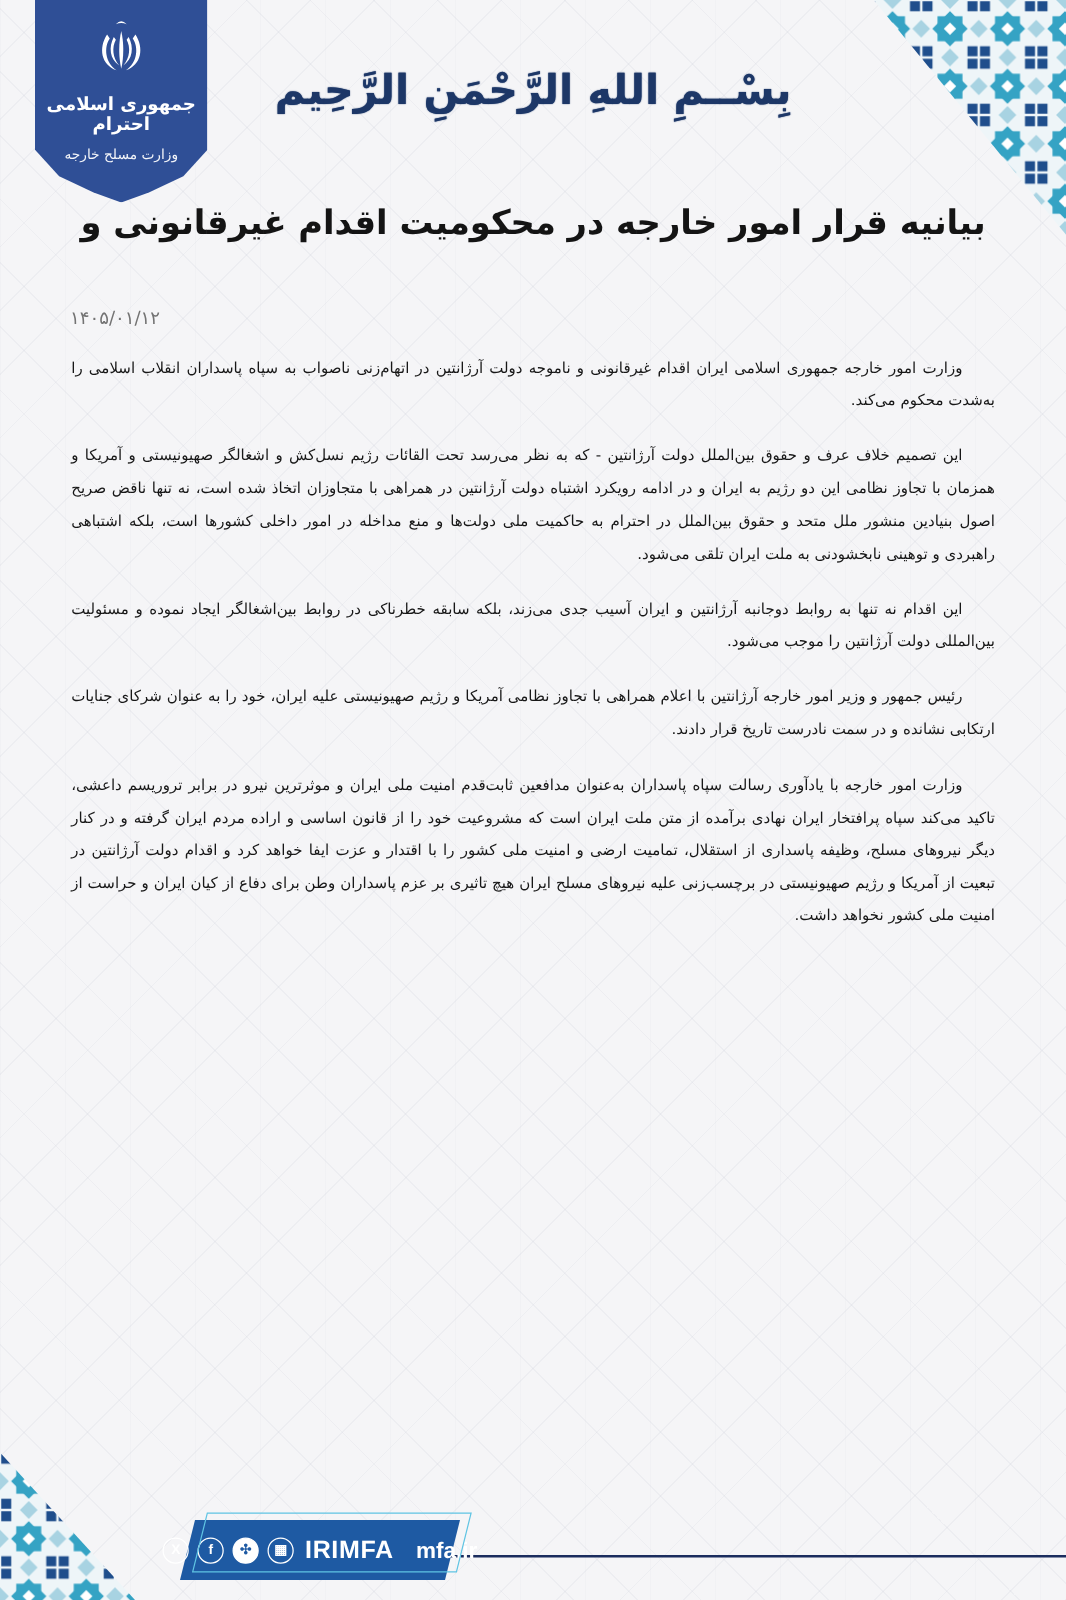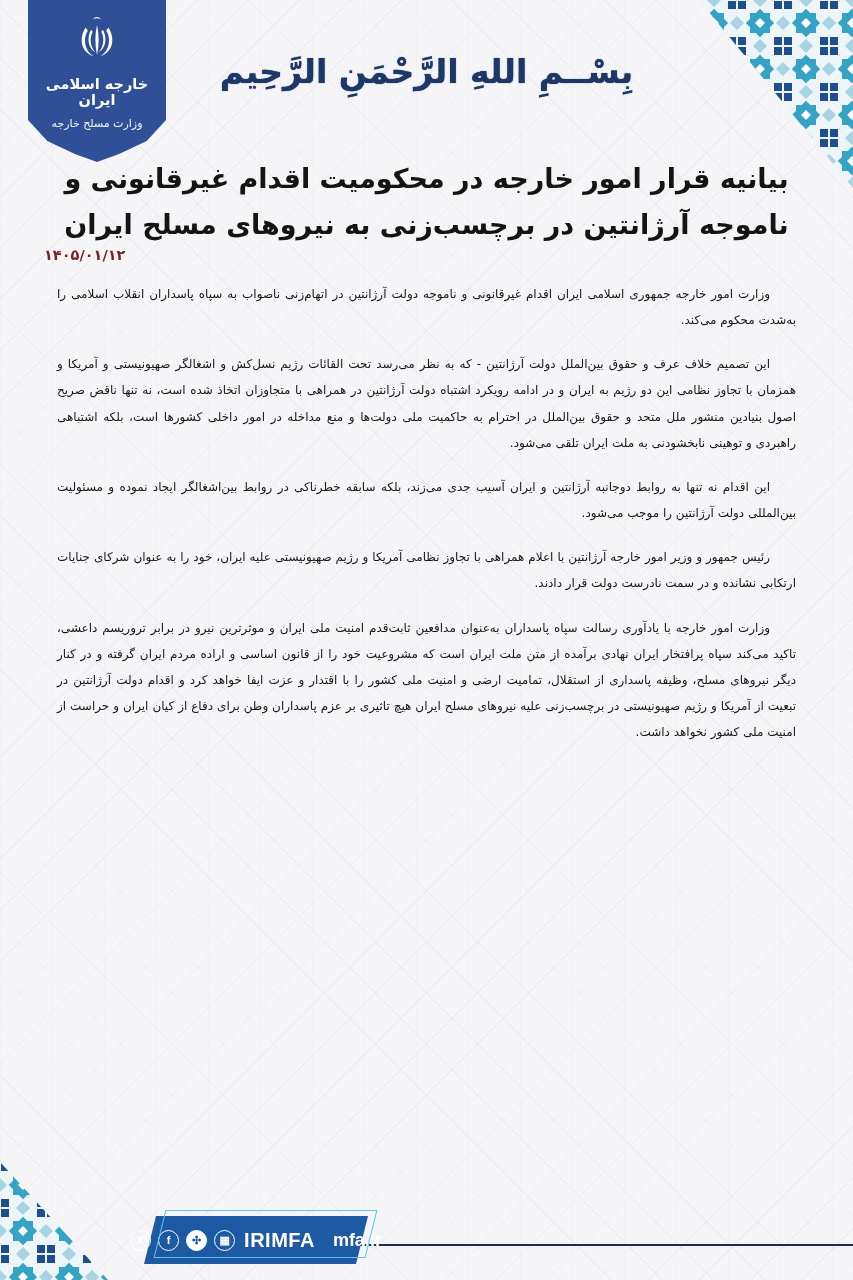--- a/index.html
+++ b/index.html
@@ -35,22 +35,22 @@
   .corner-tr{position:absolute;top:0;right:0;}
   .corner-bl{position:absolute;left:0;bottom:0;}
 
   
   .title{
     position:absolute;top:156px;left:40px;right:40px;
     direction:rtl;text-align:center;color:#141414;
     font-size:27px;font-weight:bold;line-height:1.72;
   }
   .date{
-    position:absolute;top:247px;left:44px;
-    font-size:14.5px;color:#7f1d1d;direction:rtl;font-weight:bold;
+    position:absolute;top:247px;left:56px;
+    font-size:14.5px;color:#737373;direction:rtl;
   }
   .body-text{
     position:absolute;top:281px;left:57px;right:57px;
     direction:rtl;text-align:justify;color:#171717;
     font-size:12px;line-height:2.18;
   }
   .body-text p{margin:0 0 18px 0;text-indent:26px;}
 
   
   .footer-line{position:absolute;top:1244px;left:352px;right:0;height:2px;background:#1b2d5e;}
@@ -147,38 +147,37 @@
     <svg class="emblem" viewBox="0 0 100 100">
       <g fill="#ffffff">
         <path d="M42,10 q8,-9 16,0 q-8,-4 -16,0 Z"></path>
         <path d="M50,20 C54,38 54,58 50,76 C46,58 46,38 50,20 Z"></path>
         <path d="M39,29 C31,44 33,62 47,71 C37,60 36,44 42,33 Z"></path>
         <path d="M61,29 C69,44 67,62 53,71 C63,60 64,44 58,33 Z"></path>
         <path d="M29,25 C16,45 20,70 43,78 C26,67 24,44 33,31 Z"></path>
         <path d="M71,25 C84,45 80,70 57,78 C74,67 76,44 67,31 Z"></path>
       </g>
     </svg>
-    <div class="org1">خارجه اسلامی ایران</div>
+    <div class="org1">جمهوری اسلامی احترام</div>
     <div class="org2">وزارت مسلح خارجه</div>
   </div>
 
   <div class="bismillah">بِسْــمِ اللهِ الرَّحْمَنِ الرَّحِیم</div>
 
   <div class="title">
     <div>بیانیه قرار امور خارجه در محکومیت اقدام غیرقانونی و</div>
-    <div>ناموجه آرژانتین در برچسب‌زنی به نیروهای مسلح ایران</div>
   </div>
 
   <div class="date">۱۴۰۵/۰۱/۱۲</div>
 
   <div class="body-text">
     <p>وزارت امور خارجه جمهوری اسلامی ایران اقدام غیرقانونی و ناموجه دولت آرژانتین در اتهام‌زنی ناصواب به سپاه پاسداران انقلاب اسلامی را به‌شدت محکوم می‌کند.</p>
     <p>این تصمیم خلاف عرف و حقوق بین‌الملل دولت آرژانتین - که به نظر می‌رسد تحت القائات رژیم نسل‌کش و اشغالگر صهیونیستی و آمریکا و همزمان با تجاوز نظامی این دو رژیم به ایران و در ادامه رویکرد اشتباه دولت آرژانتین در همراهی با متجاوزان اتخاذ شده است، نه تنها ناقض صریح اصول بنیادین منشور ملل متحد و حقوق بین‌الملل در احترام به حاکمیت ملی دولت‌ها و منع مداخله در امور داخلی کشورها است، بلکه اشتباهی راهبردی و توهینی نابخشودنی به ملت ایران تلقی می‌شود.</p>
     <p>این اقدام نه تنها به روابط دوجانبه آرژانتین و ایران آسیب جدی می‌زند، بلکه سابقه خطرناکی در روابط بین‌اشغالگر ایجاد نموده و مسئولیت بین‌المللی دولت آرژانتین را موجب می‌شود.</p>
-    <p>رئیس جمهور و وزیر امور خارجه آرژانتین با اعلام همراهی با تجاوز نظامی آمریکا و رژیم صهیونیستی علیه ایران، خود را به عنوان شرکای جنایات ارتکابی نشانده و در سمت نادرست دولت قرار دادند.</p>
+    <p>رئیس جمهور و وزیر امور خارجه آرژانتین با اعلام همراهی با تجاوز نظامی آمریکا و رژیم صهیونیستی علیه ایران، خود را به عنوان شرکای جنایات ارتکابی نشانده و در سمت نادرست تاریخ قرار دادند.</p>
     <p>وزارت امور خارجه با یادآوری رسالت سپاه پاسداران به‌عنوان مدافعین ثابت‌قدم امنیت ملی ایران و موثرترین نیرو در برابر تروریسم داعشی، تاکید می‌کند سپاه پرافتخار ایران نهادی برآمده از متن ملت ایران است که مشروعیت خود را از قانون اساسی و اراده مردم ایران گرفته و در کنار دیگر نیروهای مسلح، وظیفه پاسداری از استقلال، تمامیت ارضی و امنیت ملی کشور را با اقتدار و عزت ایفا خواهد کرد و اقدام دولت آرژانتین در تبعیت از آمریکا و رژیم صهیونیستی در برچسب‌زنی علیه نیروهای مسلح ایران هیچ تاثیری بر عزم پاسداران وطن برای دفاع از کیان ایران و حراست از امنیت ملی کشور نخواهد داشت.</p>
   </div>
 
   <div class="footer-line"></div>
 
   <div class="badge">
     <div class="badge-inner">
       <span class="soc">X</span>
       <span class="soc">f</span>
       <span class="soc filled">✣</span>

